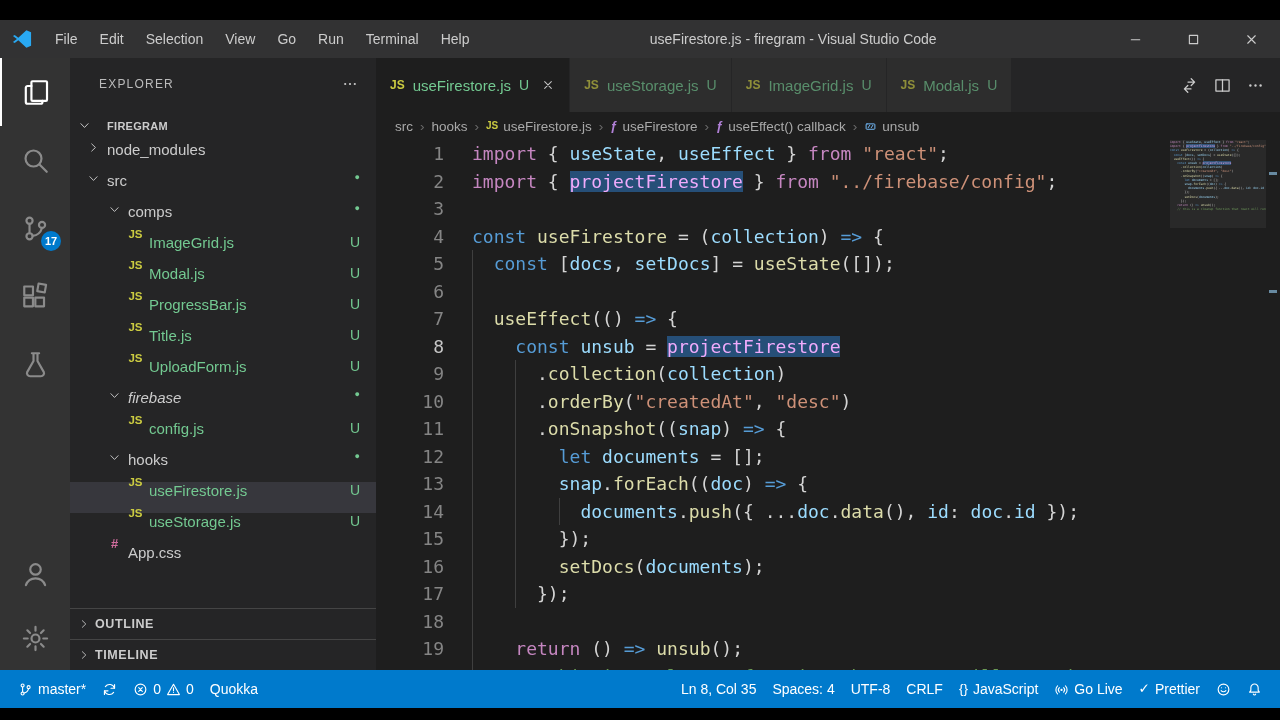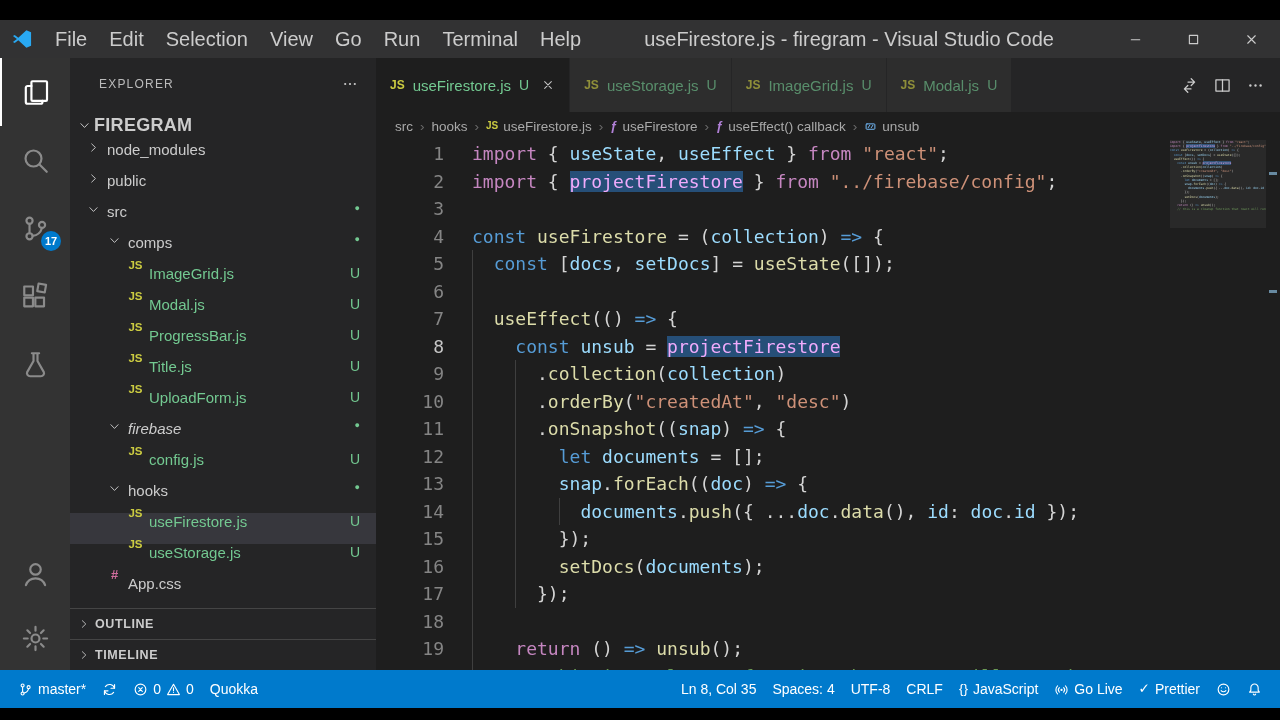--- a/index.html
+++ b/index.html
@@ -1,21 +1,21 @@
 <!DOCTYPE html>
 <html><head>
 <meta charset="utf-8">
 <style>
 *{margin:0;padding:0;box-sizing:border-box}
 html,body{width:1280px;height:720px;background:#000;overflow:hidden;font-family:"Liberation Sans",sans-serif}
 .app{position:absolute;top:20px;left:0;width:1280px;height:688px;display:flex;flex-direction:column;background:#1e1e1e}
 .icon{display:inline-flex;align-items:center;justify-content:center;line-height:0}
 .icon svg{width:16px;height:16px}
 
-.titlebar{height:38px;background:#323233;display:flex;align-items:center;color:#cccccc;font-size:20px;flex-shrink:0}
+.titlebar{height:38px;background:#323233;display:flex;align-items:center;color:#cccccc;font-size:14px;flex-shrink:0}
 .logo{width:44px;display:flex;justify-content:center}
 .logo svg{width:22px;height:22px}
 .menus{display:flex}
 .menu-item{padding:0 11px;cursor:default}
 .win-title{flex:1;text-align:center;white-space:nowrap;overflow:hidden}
 .wincontrols{display:flex;height:100%}
 .winbtn{width:58px;height:100%;display:flex;align-items:center;justify-content:center;color:#cccccc}
 .winbtn svg{width:15px;height:15px}
 
 .main{flex:1;display:flex;overflow:hidden}
@@ -24,21 +24,21 @@
 .ab-item.active{color:#fff;border-left:2px solid #fff}
 .ab-item .icon svg{width:29px;height:29px}
 .ab-badge{position:absolute;right:9px;bottom:11px;background:#007acc;color:#fff;font-size:11px;min-width:20px;height:20px;border-radius:10px;display:flex;align-items:center;justify-content:center;font-weight:bold}
 .ab-bottom{margin-top:auto;display:flex;flex-direction:column}
 .ab-bottom .ab-item{height:64px}
 
 .sidebar{width:306px;background:#252526;color:#cccccc;display:flex;flex-direction:column;overflow:hidden;flex-shrink:0}
 .sidebar-header{height:52px;display:flex;align-items:center;padding:0 18px 0 29px;font-size:12px;letter-spacing:1.2px;color:#bbbbbb;flex-shrink:0}
 .grow{flex:1}
 .sidebar-header .icon{color:#cccccc}
-.ws-row{height:31px;display:flex;align-items:center;font-weight:bold;font-size:18px;letter-spacing:.3px;padding-left:8px;gap:3px;flex-shrink:0}
+.ws-row{height:31px;display:flex;align-items:center;font-weight:bold;font-size:11px;letter-spacing:.3px;padding-left:8px;gap:16px;flex-shrink:0}
 .tree{flex:1;overflow:hidden}
 .tree-row{height:31px;display:flex;align-items:flex-start;font-size:15px;padding-right:16px}
 .tree-row.selected{background:#37373d}
 .tree-row .icon{width:19px;margin-right:4px;color:#c5c5c5;flex-shrink:0}
 .tree-row .icon svg,.chev svg{width:13px;height:13px}
 .expanded svg{transform:rotate(90deg)}
 .tree-label{white-space:nowrap;overflow:hidden}
 .tree-label.green{color:#73c991}
 .badge-u{margin-left:auto;color:#73c991;font-size:14px}
 .badge-dot{margin-left:auto;color:#73c991;font-size:9px}
@@ -233,28 +233,20 @@
       <div class="tree" id="tree">
           <div class="tree-row" style="padding-left: 14px;">
             <span class="icon i-chevron-icon">
               <svg viewBox="0 0 16 16" fill="none" stroke="currentColor" stroke-width="1.2" stroke-linecap="round" stroke-linejoin="round">
                 <path d="M5.8 3.6 10.4 8 5.8 12.4"></path>
               </svg>
             </span>
             <span class="tree-label">node_modules</span>
           </div>
           <div class="tree-row" style="padding-left: 14px;">
-            <span class="icon i-chevron-icon">
-              <svg viewBox="0 0 16 16" fill="none" stroke="currentColor" stroke-width="1.2" stroke-linecap="round" stroke-linejoin="round">
-                <path d="M5.8 3.6 10.4 8 5.8 12.4"></path>
-              </svg>
-            </span>
-            <span class="tree-label">public</span>
-          </div>
-          <div class="tree-row" style="padding-left: 14px;">
             <span class="icon i-chevron-icon expanded">
               <svg viewBox="0 0 16 16" fill="none" stroke="currentColor" stroke-width="1.2" stroke-linecap="round" stroke-linejoin="round">
                 <path d="M5.8 3.6 10.4 8 5.8 12.4"></path>
               </svg>
             </span>
             <span class="tree-label">src</span>
             <span class="badge-dot">●</span>
           </div>
           <div class="tree-row" style="padding-left: 35px;">
             <span class="icon i-chevron-icon expanded">

